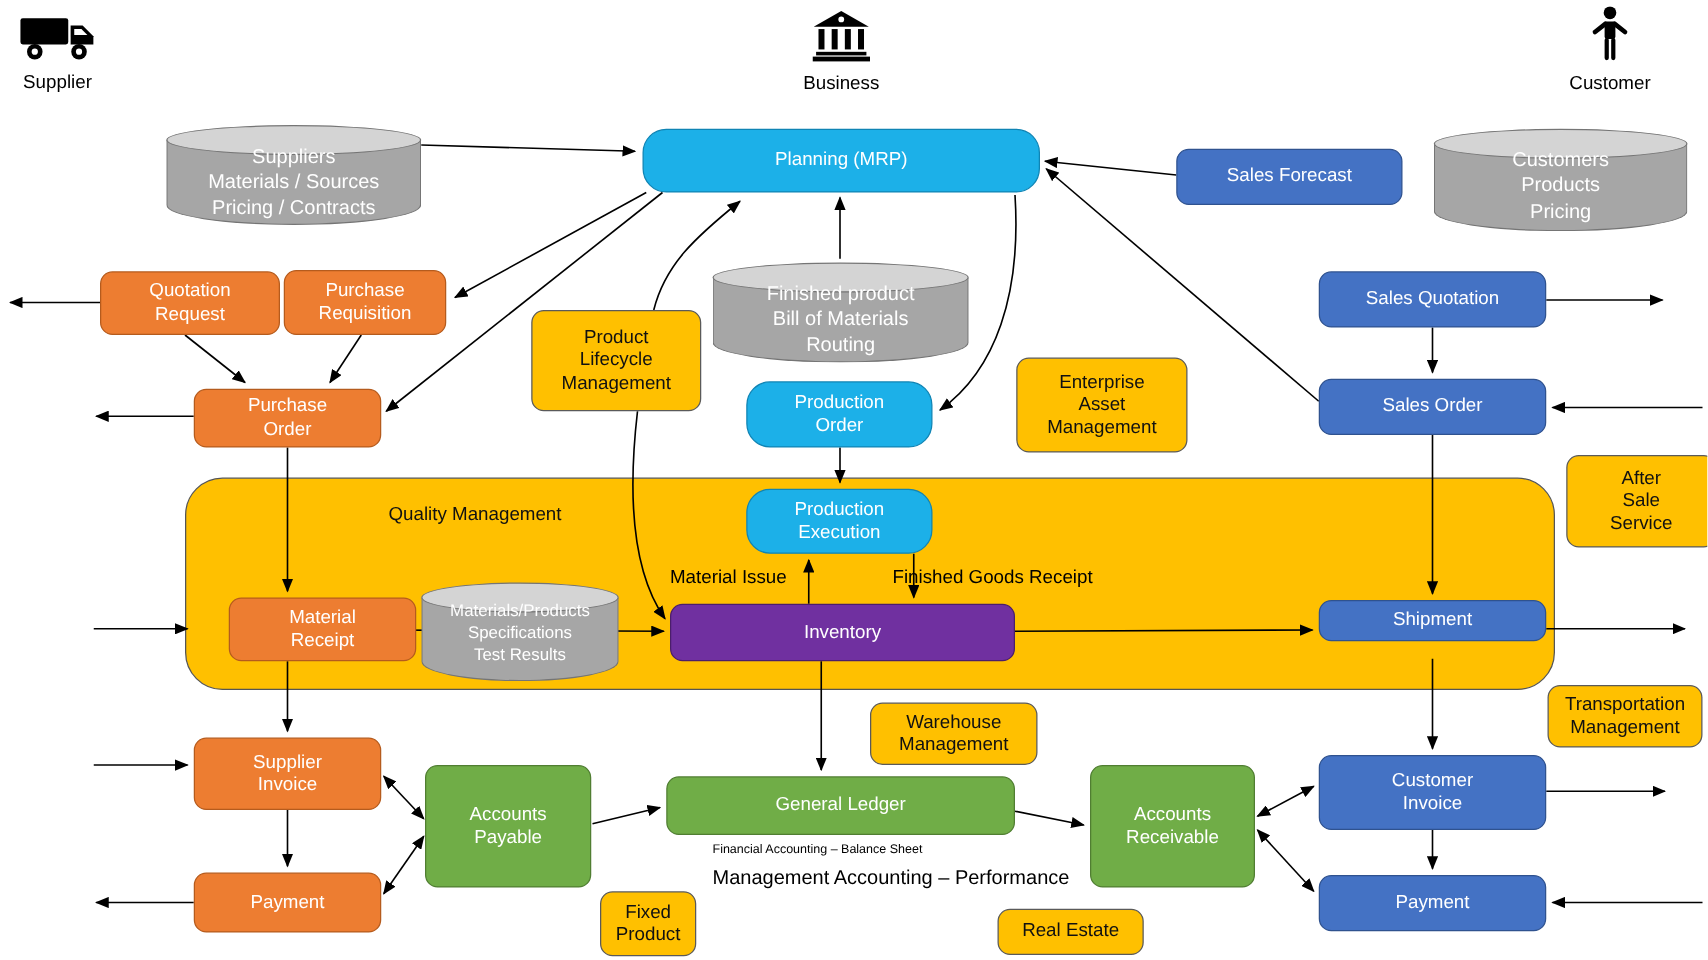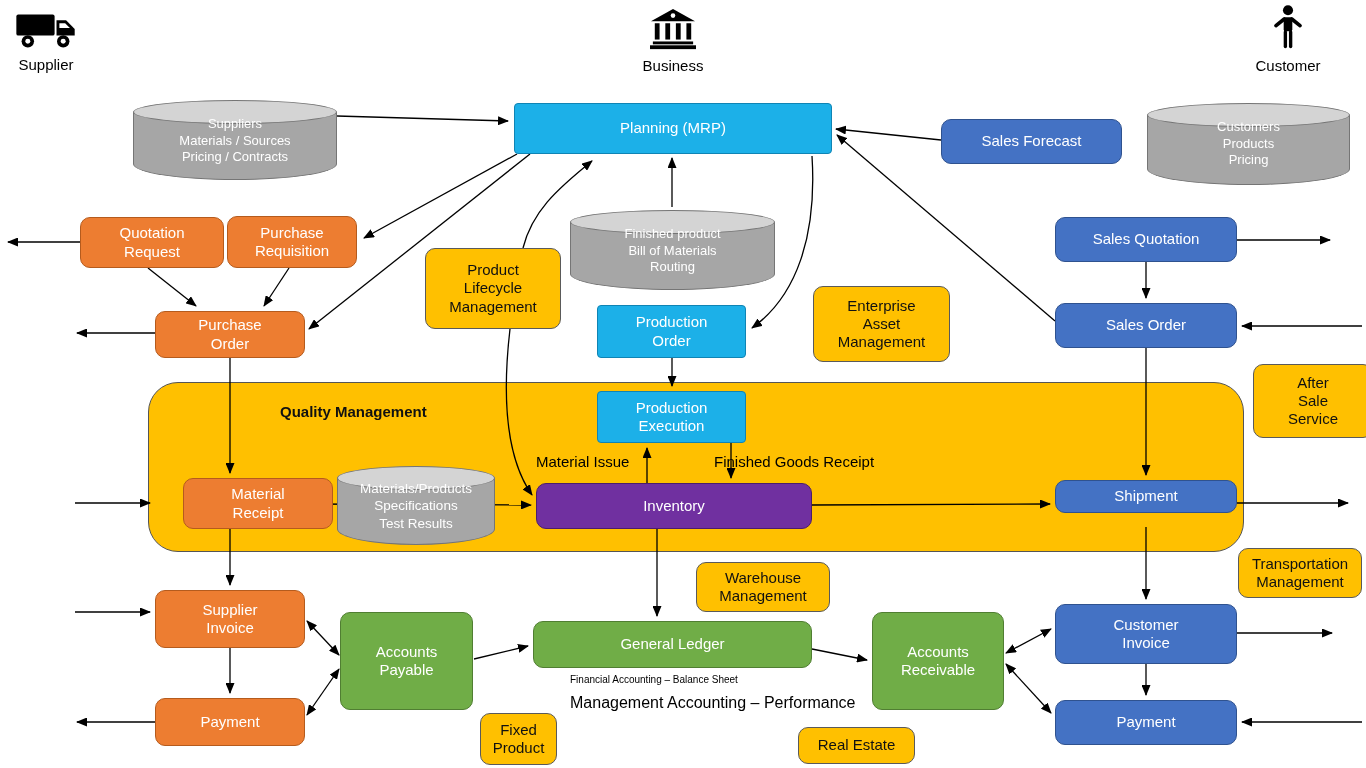--- a/index.html
+++ b/index.html
@@ -5,47 +5,47 @@
   html,body { margin:0; padding:0; background:#fff; }
   .stage {
     position:relative; width:1366px; height:768px; background:#ffffff;
     font-family:"Liberation Sans", sans-serif; overflow:hidden; color:#000;
   }
   .node {
     position:absolute; display:flex; align-items:center; justify-content:center;
     text-align:center; white-space:pre-line; border-radius:10px;
     font-size:15px; line-height:1.22; box-sizing:border-box; z-index:10;
   }
-  .cyan   { background:#1CB0E8; border:1.5px solid #0F84B4; color:#fff; border-radius:4px; }
+  .cyan   { background:#1CB0E8; border:1.5px solid #0F84B4; color:#fff; border-radius:19px; }
   .blue   { background:#4472C4; border:1.5px solid #2F528F; color:#fff; }
   .orange { background:#ED7D31; border:1.5px solid #B55B1D; color:#fff; }
   .yellow { background:#FFC000; border:1.5px solid #5a5a5a; color:#111; }
   .green  { background:#70AD47; border:1.5px solid #507E32; color:#fff; }
   .purple { background:#7030A0; border:1.5px solid #4B1E6B; color:#fff; }
   .qm-container {
     position:absolute; background:#FFC000; border:1.5px solid #555;
     border-radius:30px; z-index:1;
   }
   .qm-label {
-    position:absolute; z-index:6; font-size:15px; color:#111; text-align:left;font-weight:bold;
+    position:absolute; z-index:6; font-size:15px; color:#111; text-align:center;
   }
   .cyl { position:absolute; z-index:10; }
   .cyl-body {
     position:absolute; left:0; right:0; top:12px; bottom:0;
     background:#A6A6A6; border:1px solid #757575; border-top:none;
     border-radius:0 0 50% 50% / 0 0 16px 16px;
   }
   .cyl-top {
     position:absolute; left:0; right:0; top:0; height:24px;
     background:#D4D4D4; border:1px solid #757575; border-radius:50%;
     box-sizing:border-box;
   }
   .cyl-label {
     position:relative; z-index:2; padding-top:16px; white-space:pre-line;
-    color:#fff; font-size:13px; line-height:1.28; text-align:center;
+    color:#fff; font-size:16px; line-height:1.28; text-align:center;
   }
   .annotation { position:absolute; z-index:6; color:#000; white-space:nowrap; }
   .actor { position:absolute; z-index:10; text-align:center; }
   .actor-label { font-size:15px; color:#000; margin-top:3px; }
   svg.connectors { position:absolute; left:0; top:0; z-index:5; }
   svg.connectors line, svg.connectors path.flow { stroke:#000; stroke-width:1.3; fill:none; }
 </style>
 </head>
 <body>
 

